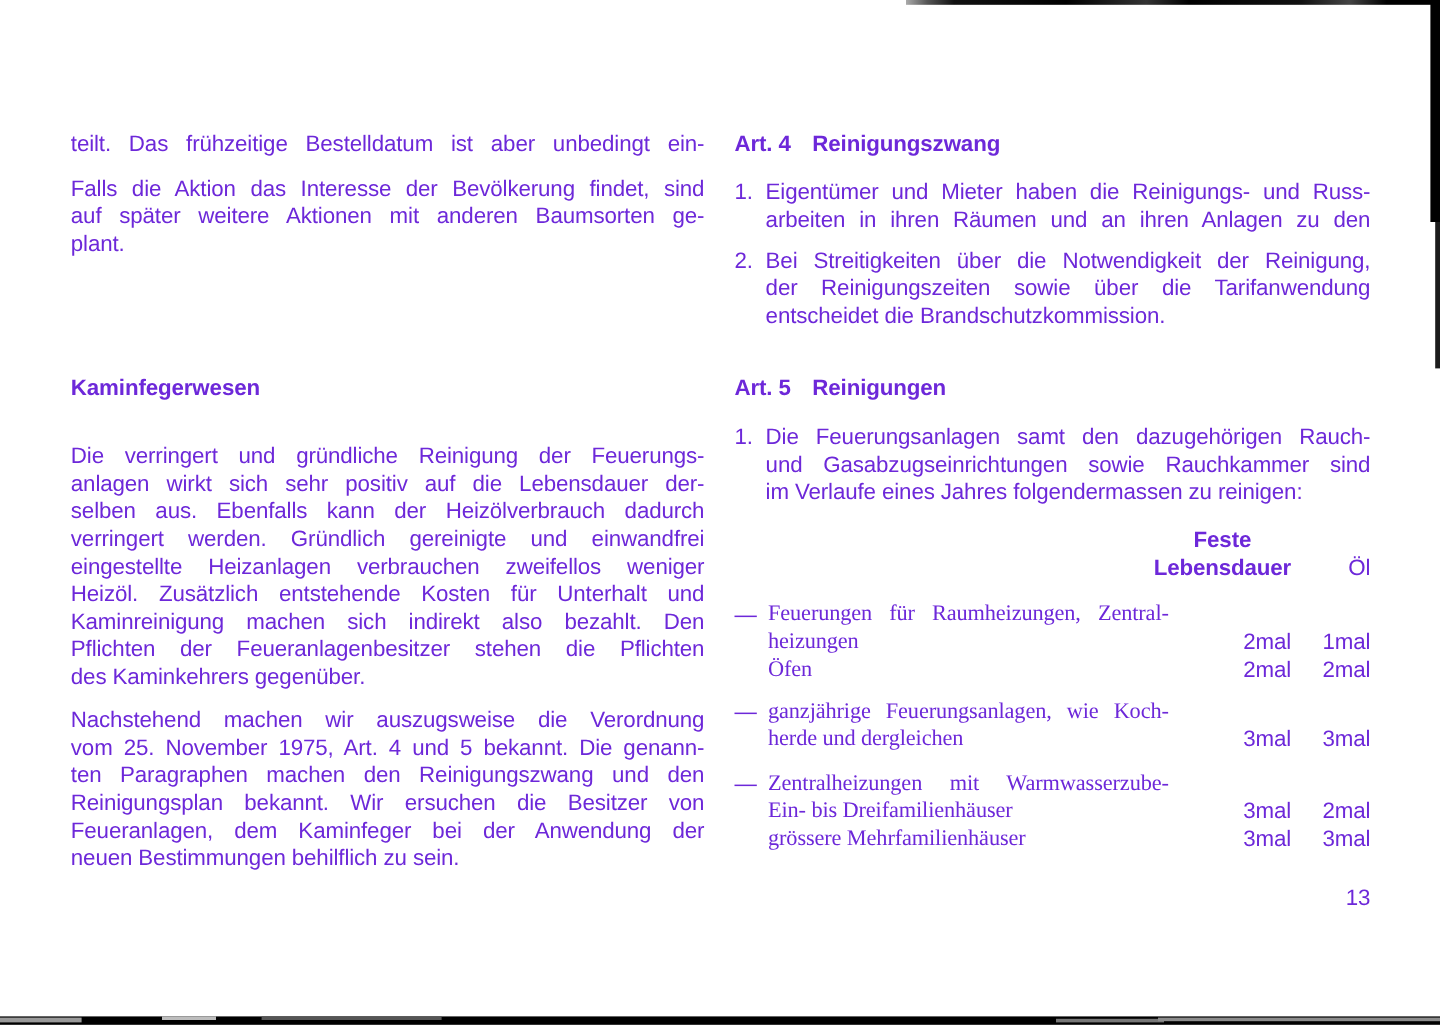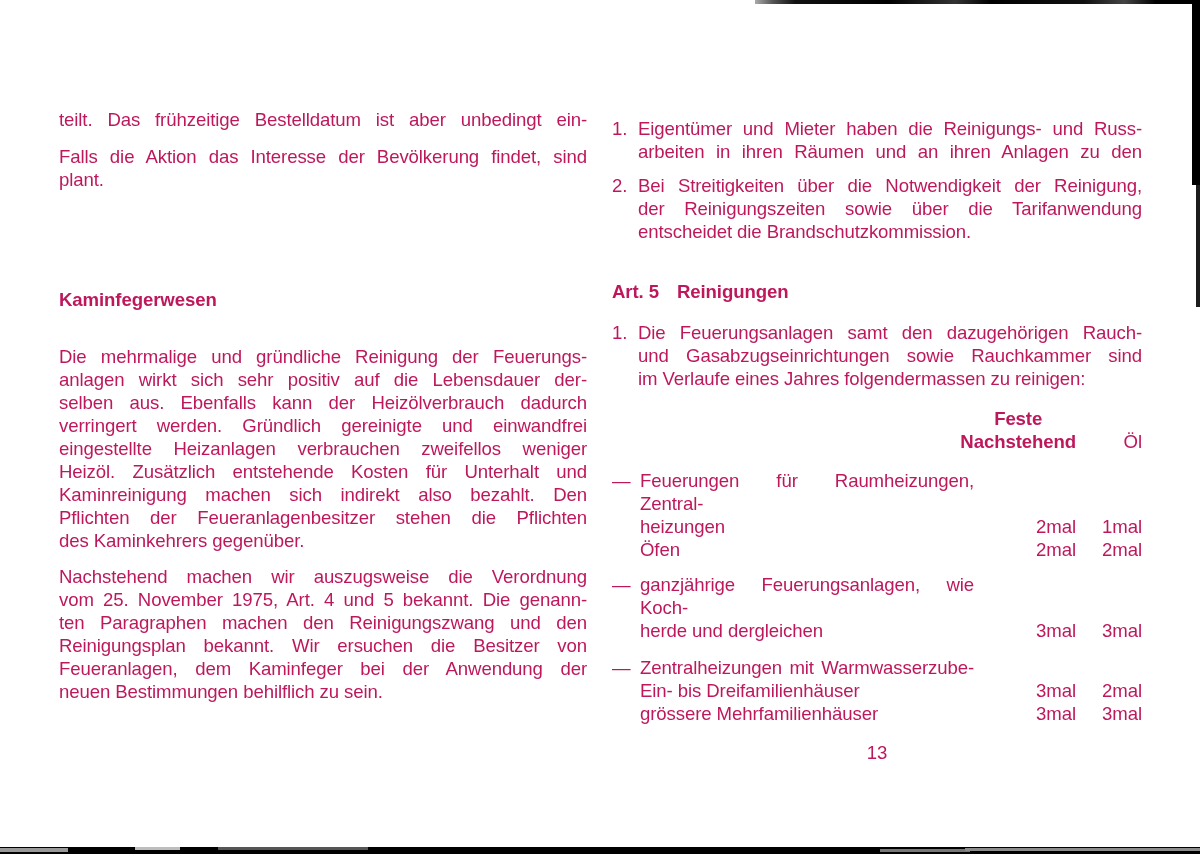--- a/index.html
+++ b/index.html
@@ -1,19 +1,19 @@
 <!DOCTYPE html>
 <html><head>
 <meta charset="utf-8">
 <style>
   html,body{margin:0;padding:0;background:#e8e8e8;}
   .sheet{
     position:relative;width:1200px;height:857px;background:#ffffff;
     font-family:"Liberation Sans","DejaVu Sans",sans-serif;
-    color:#be185d;font-size:18.6px;line-height:23px;letter-spacing:-0.1px;
+    color:#6d28d9;font-size:18.6px;line-height:23px;letter-spacing:-0.1px;
     overflow:hidden;
   }
   .col{position:absolute;top:100px;}
   .col.left{left:59px;width:528px;}
   .col.right{left:612px;width:530px;}
 
   .para .jl{text-align:justify;text-align-last:justify;}
   .para .jl.last{text-align-last:left;}
 
   .h{font-weight:700;}
@@ -22,26 +22,26 @@
   .item{display:flex;}
   .item .marker{width:26px;flex:none;}
   .item .ibody{flex:1;min-width:0;}
 
   .sched-header{display:flex;justify-content:flex-end;align-items:flex-end;}
   .sh-main{text-align:center;font-weight:bold;}
   .sh-oil{width:66px;text-align:right;}
 
   .srow{display:flex;}
   .sdash{width:28px;flex:none;}
-  .sdesc{flex:1;min-width:0;}
+  .sdesc{flex:1;min-width:0;font-family:Liberation Serif, serif;}
   .sdesc.sjust{flex:none;width:334px;text-align:justify;text-align-last:justify;}
   .sfeste{width:56px;text-align:right;flex:none;}
   .soil{width:66px;text-align:right;flex:none;}
 
-  .pagenum{text-align:center;margin-top:16px;}
+  .pagenum{text-align:right;margin-top:26px;}
 
   
   .mark{position:absolute;}
   .top-bar{left:755px;top:0;width:445px;height:4px;
     background:linear-gradient(90deg,#aaa 0%,#555 4%,#111 9%,#000 30%,#333 45%,#000 53%,#111 74%,#444 83%,#000 90%,#000 100%);}
   .right-strip{right:0;top:0;width:8px;height:185px;background:#000;}
   .right-strip2{right:0;top:185px;width:4px;height:122px;background:#1c1c1c;}
   .bottom-bar{left:0;top:847px;width:1200px;height:7px;background:#000;}
   .bseg{position:absolute;}
   .bseg.s1{left:0;top:1px;width:68px;height:4px;background:#999;}
@@ -65,25 +65,26 @@
     <div class="bseg s4"></div>
     <div class="bseg s5"></div>
   </div>
 
   <div class="col left">
     <div class="para" style="margin-top:8px">
         <div class="jl">teilt. Das frühzeitige Bestelldatum ist aber unbedingt ein-</div>
       </div>
     <div class="para" style="margin-top:14px">
         <div class="jl">Falls die Aktion das Interesse der Bevölkerung findet, sind</div>
+        <div class="jl">auf später weitere Aktionen mit anderen Baumsorten ge-</div>
         <div class="jl last">plant.</div>
       </div>
     <div class="h" style="margin-top:97px">Kaminfegerwesen</div>
     <div class="para" style="margin-top:34px">
-        <div class="jl">Die mehrmalige und gründliche Reinigung der Feuerungs-</div>
+        <div class="jl">Die verringert und gründliche Reinigung der Feuerungs-</div>
         <div class="jl">anlagen wirkt sich sehr positiv auf die Lebensdauer der-</div>
         <div class="jl">selben aus. Ebenfalls kann der Heizölverbrauch dadurch</div>
         <div class="jl">verringert werden. Gründlich gereinigte und einwandfrei</div>
         <div class="jl">eingestellte Heizanlagen verbrauchen zweifellos weniger</div>
         <div class="jl">Heizöl. Zusätzlich entstehende Kosten für Unterhalt und</div>
         <div class="jl">Kaminreinigung machen sich indirekt also bezahlt. Den</div>
         <div class="jl">Pflichten der Feueranlagenbesitzer stehen die Pflichten</div>
         <div class="jl last">des Kaminkehrers gegenüber.</div>
       </div>
     <div class="para" style="margin-top:13px">
@@ -91,20 +92,23 @@
         <div class="jl">vom 25. November 1975, Art. 4 und 5 bekannt. Die genann-</div>
         <div class="jl">ten Paragraphen machen den Reinigungszwang und den</div>
         <div class="jl">Reinigungsplan bekannt. Wir ersuchen die Besitzer von</div>
         <div class="jl">Feueranlagen, dem Kaminfeger bei der Anwendung der</div>
         <div class="jl last">neuen Bestimmungen behilflich zu sein.</div>
       </div>
   </div>
 
   <div class="col right">
 
+    <div class="h" style="margin-top:8px">
+      <span>Art. 4</span><span class="hsp"></span><span>Reinigungszwang</span>
+    </div>
 
     <div class="item" style="margin-top:17px">
       <span class="marker">1.</span>
       <span class="ibody para">
           <div class="jl">Eigentümer und Mieter haben die Reinigungs- und Russ-</div>
           <div class="jl">arbeiten in ihren Räumen und an ihren Anlagen zu den</div>
         </span>
     </div>
 
     <div class="item" style="margin-top:11px">
@@ -125,21 +129,21 @@
       <span class="ibody para">
           <div class="jl">Die Feuerungsanlagen samt den dazugehörigen Rauch-</div>
           <div class="jl">und Gasabzugseinrichtungen sowie Rauchkammer sind</div>
           <div class="jl last">im Verlaufe eines Jahres folgendermassen zu reinigen:</div>
         </span>
     </div>
 
     <div class="sched-header" style="margin-top:17px">
       <div class="sh-main">
         <div>Feste</div>
-        <div>Nachstehend</div>
+        <div>Lebensdauer</div>
       </div>
       <div class="sh-oil">Öl</div>
     </div>
 
     <div class="sgroup" style="margin-top:16px">
       <div class="srow">
         <span class="sdash">—</span>
         <span class="sdesc sjust">Feuerungen für Raumheizungen, Zentral-</span>
         <span class="sfeste"></span>
         <span class="soil"></span>

